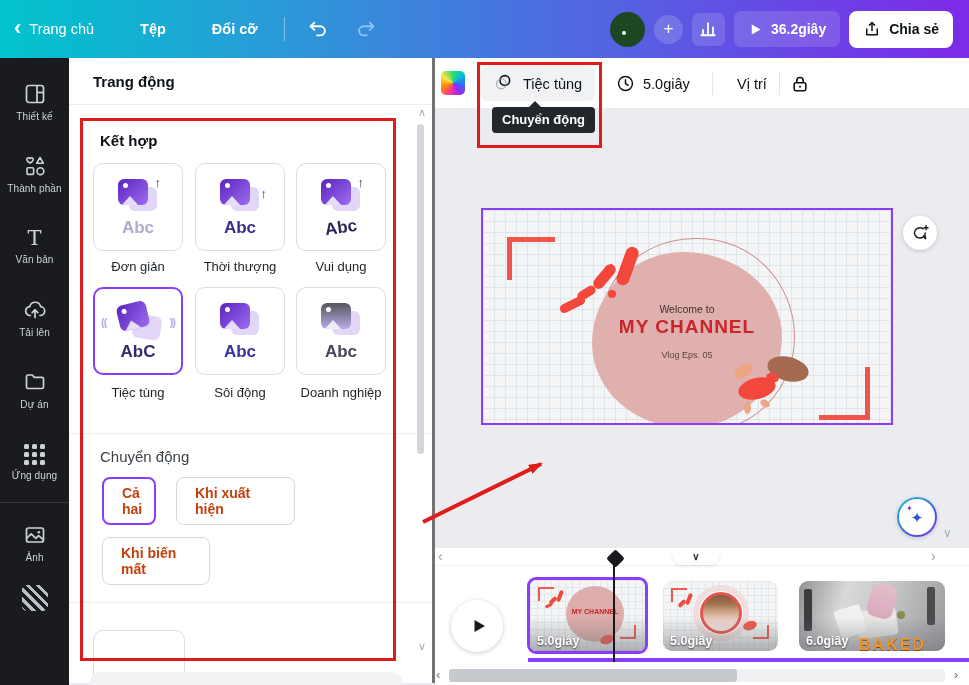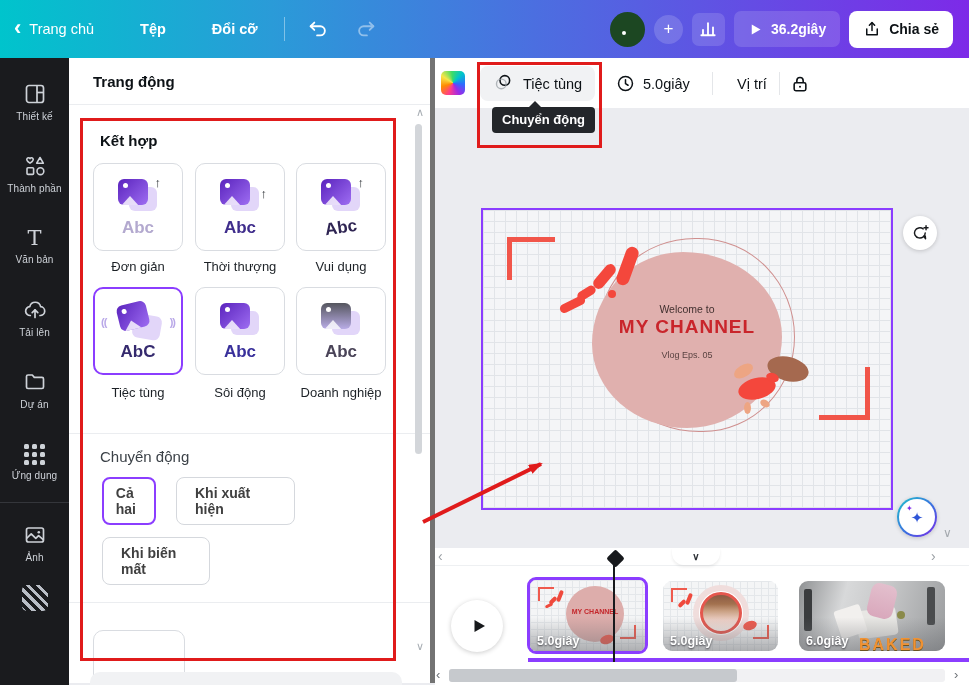--- a/index.html
+++ b/index.html
@@ -28,21 +28,21 @@
 .sidebar{position:absolute;left:0;top:58px;width:69px;bottom:0;background:#1a1b1e;z-index:9;display:flex;flex-direction:column;align-items:center;padding-top:8px}
 .sb-item{width:100%;height:72px;display:flex;flex-direction:column;align-items:center;justify-content:center;gap:5px;color:#ced2d8;cursor:pointer}
 .sb-item .lbl{font-size:10px;letter-spacing:.1px}
 .sb-sep{width:100%;height:1px;background:#34363b;margin:4px 0}
 .stripes{margin-top:6px;width:26px;height:26px;border-radius:5px;cursor:pointer;
  background:repeating-linear-gradient(45deg,#b9bec6 0 3px,transparent 3px 7px)}
 .serifT{font-family:"DejaVu Serif",serif;font-size:21px;line-height:22px;color:#ced2d8}
 .apps-grid{display:grid;grid-template-columns:repeat(3,5px);grid-template-rows:repeat(3,5px);gap:3px}
 .apps-grid i{width:5px;height:5px;border-radius:1.5px;background:#ced2d8}
 
-.panel{position:absolute;left:69px;top:58px;width:366px;bottom:2px;background:#fff;border-right:5px solid #737373;z-index:8}
+.panel{position:absolute;left:69px;top:58px;width:366px;bottom:2px;background:#fff;border-right:3px solid #737373;z-index:8}
 .panel-header{height:47px;display:flex;align-items:center;padding:0 24px;border-bottom:1px solid #ebedf0;font-size:15px;font-weight:700;color:#0d1216}
 .combo-heading{position:absolute;left:31px;top:74px;font-size:15px;font-weight:700;color:#0d1216}
 .combo-card{position:absolute;width:90px;height:88px;border:1px solid #d9dce1;border-radius:10px;background:#fff;display:flex;align-items:center;justify-content:center;cursor:pointer}
 .combo-card.selected{border:2px solid #8b3dff}
 .p0{left:24px;top:105px}.p1{left:126px;top:105px}.p2{left:227px;top:105px}
 .p3{left:24px;top:229px}.p4{left:126px;top:229px}.p5{left:227px;top:229px}
 .card-label{position:absolute;width:92px;text-align:center;font-size:13px;color:#1c2126}
 .l0{left:23px;top:201px}.l1{left:125px;top:201px}.l2{left:226px;top:201px}
 .l3{left:23px;top:327px}.l4{left:125px;top:327px}.l5{left:226px;top:327px}
 .pic{position:relative;width:62px;height:58px}
@@ -59,21 +59,21 @@
 .c3 .img-sq{transform:rotate(-14deg)}.c3 .ghost{left:26px;top:13px;transform:rotate(10deg)}
 .c3 .abc{color:#352a6e;font-weight:800}
 .wave{position:absolute;top:14px;font-size:11px;font-weight:700;color:#b9a8e8;letter-spacing:-1px}
 .wave.wl{left:-6px}.wave.wr{right:-6px}
 .c4 .abc{color:#39309b;font-weight:800}
 .c5 .img-sq{background:linear-gradient(180deg,#55565e,#b9ace6)}
 .c5 .abc{color:#4a4458;font-weight:800}
 .panel-sep{position:absolute;left:0;width:100%;height:1px;background:#ebedf0}
 .sep1{top:375px}.sep2{top:544px}
 .motion-heading{position:absolute;left:31px;top:390px;font-size:15px;font-weight:500;color:#3c4248}
-.motion-btn{position:absolute;height:48px;border:1px solid #d5d8dd;border-radius:8px;background:#fff;display:flex;align-items:center;justify-content:flex-end;font-size:14px;font-weight:600;color:#404040;padding:14px 18px;cursor:pointer}
+.motion-btn{position:absolute;height:48px;border:1px solid #d5d8dd;border-radius:8px;background:#fff;display:flex;align-items:center;justify-content:flex-start;font-size:14px;font-weight:600;color:#c2410c;padding:14px 18px;cursor:pointer}
 .motion-btn.selected{border:2px solid #8b3dff}
 .mb0{left:33px;top:419px;width:54px}
 .mb1{left:107px;top:419px;width:119px}
 .mb2{left:33px;top:479px;width:108px}
 .partial-card{position:absolute;left:24px;top:572px;width:92px;height:70px;border:1px solid #d9dce1;border-radius:10px;background:#fff;cursor:pointer}
 .partial-card .blob{position:absolute;left:36px;top:48px;width:20px;height:16px;border-radius:7px;background:#40209e}
 .bottom-strip{position:absolute;left:21px;top:614px;width:312px;height:13px;background:#f1f2f4;border-radius:10px 10px 0 0}
 .p-scroll{position:absolute;right:6px;color:#a7adb3;font-size:11px;cursor:pointer;z-index:3}
 .psu{top:48px}.psd{top:582px}
 .p-thumb{position:absolute;right:8px;top:66px;width:7px;height:330px;border-radius:4px;background:#d3d6da;cursor:pointer}
@@ -84,21 +84,21 @@
  background:conic-gradient(from 200deg,#ff3b8d,#ff8a00,#f6e649,#3ddc67,#00c4cc,#2e6bff,#9b2ae8,#ff3b8d)}
 .anim-btn{position:absolute;left:45px;top:8px;height:35px;background:#f1f2f4;border-radius:8px;display:flex;align-items:center;gap:9px;padding:0 13px;font-size:14.5px;font-weight:500;color:#0d1216;cursor:pointer}
 .clock-group{position:absolute;left:173px;top:8px;height:35px;display:flex;align-items:center;gap:8px;padding:0 8px;font-size:14.5px;font-weight:500;color:#0d1216;cursor:pointer}
 .tdiv{position:absolute;top:14px;width:1px;height:23px;background:#e4e6e9}
 .td1{left:277px}.td2{left:344px}
 .pos-btn{position:absolute;left:290px;top:8px;height:35px;display:flex;align-items:center;padding:0 12px;font-size:14.5px;font-weight:500;color:#0d1216;cursor:pointer}
 .lock-btn{position:absolute;left:350px;top:11px;width:30px;height:30px;display:flex;align-items:center;justify-content:center;cursor:pointer}
 .tooltip{position:absolute;left:57px;top:49px;background:#23262a;color:#fff;font-size:13px;font-weight:700;padding:5px 10px 6px;border-radius:4px;z-index:6;white-space:nowrap}
 .tooltip::before{content:"";position:absolute;left:36px;top:-6px;border-left:7px solid transparent;border-right:7px solid transparent;border-bottom:7px solid #23262a}
 
-.canvas{position:absolute;left:46px;top:150px;width:412px;height:302px;border:2px solid #8b3dff;background-color:#f4f5f7;cursor:pointer;
+.canvas{position:absolute;left:46px;top:150px;width:412px;height:217px;border:2px solid #8b3dff;background-color:#f4f5f7;cursor:pointer;
  background-image:linear-gradient(#e1e4e8 1px,transparent 1px),linear-gradient(90deg,#e1e4e8 1px,transparent 1px);background-size:11px 11px;overflow:hidden}
 .bracket{position:absolute}
 .br-tl{left:24px;top:27px;width:48px;height:43px;border-left:5px solid #f15549;border-top:5px solid #f15549}
 .br-br{left:336px;top:157px;width:51px;height:53px;border-right:5px solid #f15549;border-bottom:5px solid #f15549}
 .pink-circle{position:absolute;left:109px;top:42px;width:190px;height:176px;background:#e0b0ae;border-radius:48% 52% 50% 50%/52% 48% 52% 48%}
 .ring{position:absolute;left:116px;top:28px;width:196px;height:194px;border:1.5px solid #cf8f8e;border-radius:50% 50% 48% 52%/48% 52% 50% 50%}
 .d-txt{position:absolute;left:104px;width:200px;text-align:center}
 .d-line1{top:93px;font-size:10.5px;color:#41302f}
 .d-line2{top:106px;font-size:19px;font-weight:800;color:#c9252b;letter-spacing:1px}
 .d-line3{top:140px;font-size:9px;color:#5a4342}

